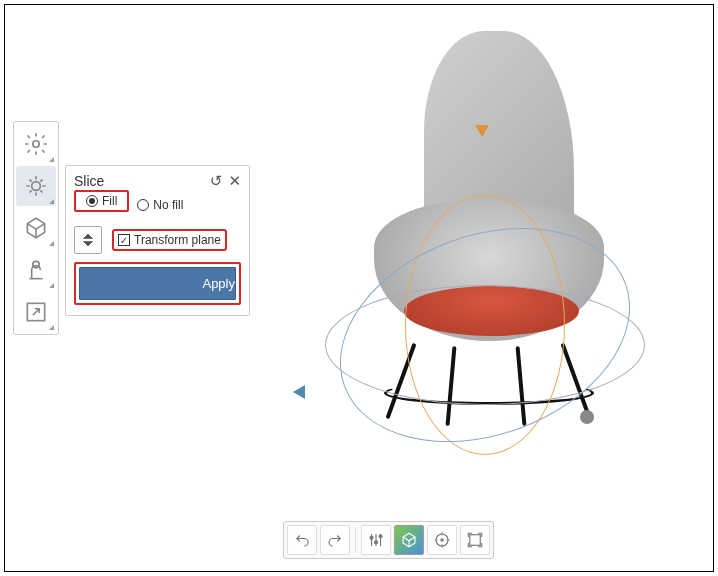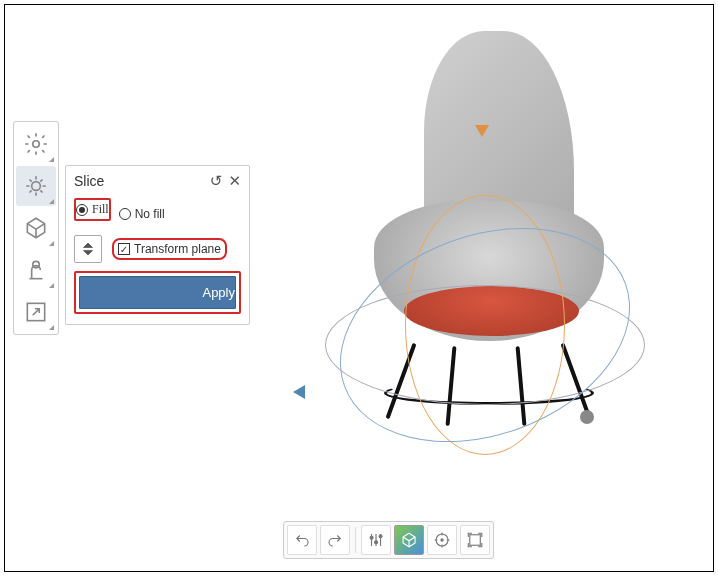--- a/index.html
+++ b/index.html
@@ -8,34 +8,34 @@
 
 
 .left-toolbar { position: absolute; left: 8px; top: 116px; width: 46px; background: #fff; border: 1px solid #ccc; border-radius: 3px; display: flex; flex-direction: column; gap: 2px; padding: 2px; }
 .tb-btn { width: 40px; height: 40px; border-radius: 3px; display: flex; align-items: center; justify-content: center; cursor: pointer; color: #666; position: relative; }
 .tb-btn.active { background: #e4e9ef; }
 .tb-btn .corner { position: absolute; right: 2px; bottom: 2px; width: 0; height: 0; border-left: 5px solid transparent; border-bottom: 5px solid #999; }
 .tb-btn svg { width: 26px; height: 26px; stroke: #888; fill: none; stroke-width: 1.5; }
 
 
 .slice-panel { position: absolute; left: 60px; top: 160px; width: 185px; background: #fff; border: 1px solid #ccc; border-radius: 2px; padding: 6px 8px 10px 8px; }
-.panel-header { display: flex; align-items: center; justify-content: space-between; margin-bottom: 8px; }
+.panel-header { display: flex; align-items: center; justify-content: space-between; margin-bottom: 0; }
 .panel-title { font-size: 14px; color: #333; }
 .header-icons { display: flex; gap: 6px; align-items: center; }
 .header-icons span { cursor: pointer; color: #555; font-size: 15px; }
 
 .radio-row { display: flex; gap: 12px; align-items: center; margin-bottom: 8px; padding: 3px 4px; }
-.radio-row.highlight1 { border: 2px solid #d62828; border-radius: 2px; width: max-content; padding: 2px 0; font-family: Liberation Serif, serif; }
+.radio-row.highlight1 { border: 2px solid #d62828; border-radius: 2px; width: max-content; padding: 2px 10px; }
 .radio-lbl { display: flex; align-items: center; gap: 4px; font-size: 12px; color: #333; cursor: pointer; }
 .radio { width: 12px; height: 12px; border: 1.5px solid #333; border-radius: 50%; display: inline-flex; align-items: center; justify-content: center; }
 .radio.checked::after { content: ""; width: 6px; height: 6px; background: #333; border-radius: 50%; }
 
 .transform-row { display: flex; align-items: center; gap: 10px; margin-bottom: 8px; margin-top:4px; }
 .plane-icon { width: 28px; height: 28px; border: 1px solid #aaa; border-radius: 2px; display:flex; align-items:center; justify-content:center; font-size:14px; color:#555; }
-.chk-wrap { display: flex; align-items: center; gap: 4px; border: 2px solid #d62828; padding: 2px 4px; border-radius: 8px; }
+.chk-wrap { display: flex; align-items: center; gap: 4px; border: 2px solid #d62828; padding: 2px 4px; border-radius: 3px; }
 .chk { width: 12px; height: 12px; border: 1.5px solid #333; display: inline-flex; align-items: center; justify-content: center; font-size: 10px; color: #333; }
 .chk::after { content: "✓"; font-size: 10px; }
 .chk-label { font-size: 12px; color: #333; }
 
 .apply-wrap { border: 2px solid #d62828; padding: 3px; border-radius: 2px; }
 .apply-btn { width: 100%; background: #4a76a8; color: #fff; border: 1px solid #3a5f86; font-size: 13px; padding: 8px 0; text-align: right; cursor: pointer; border-radius: 1px; }
 
 
 .viewport { position: absolute; left: 260px; top: 10px; right: 10px; bottom: 60px; }
 .chair { position: absolute; left: 50%; top: 50%; transform: translate(-50%,-58%); width: 280px; height: 400px; }

